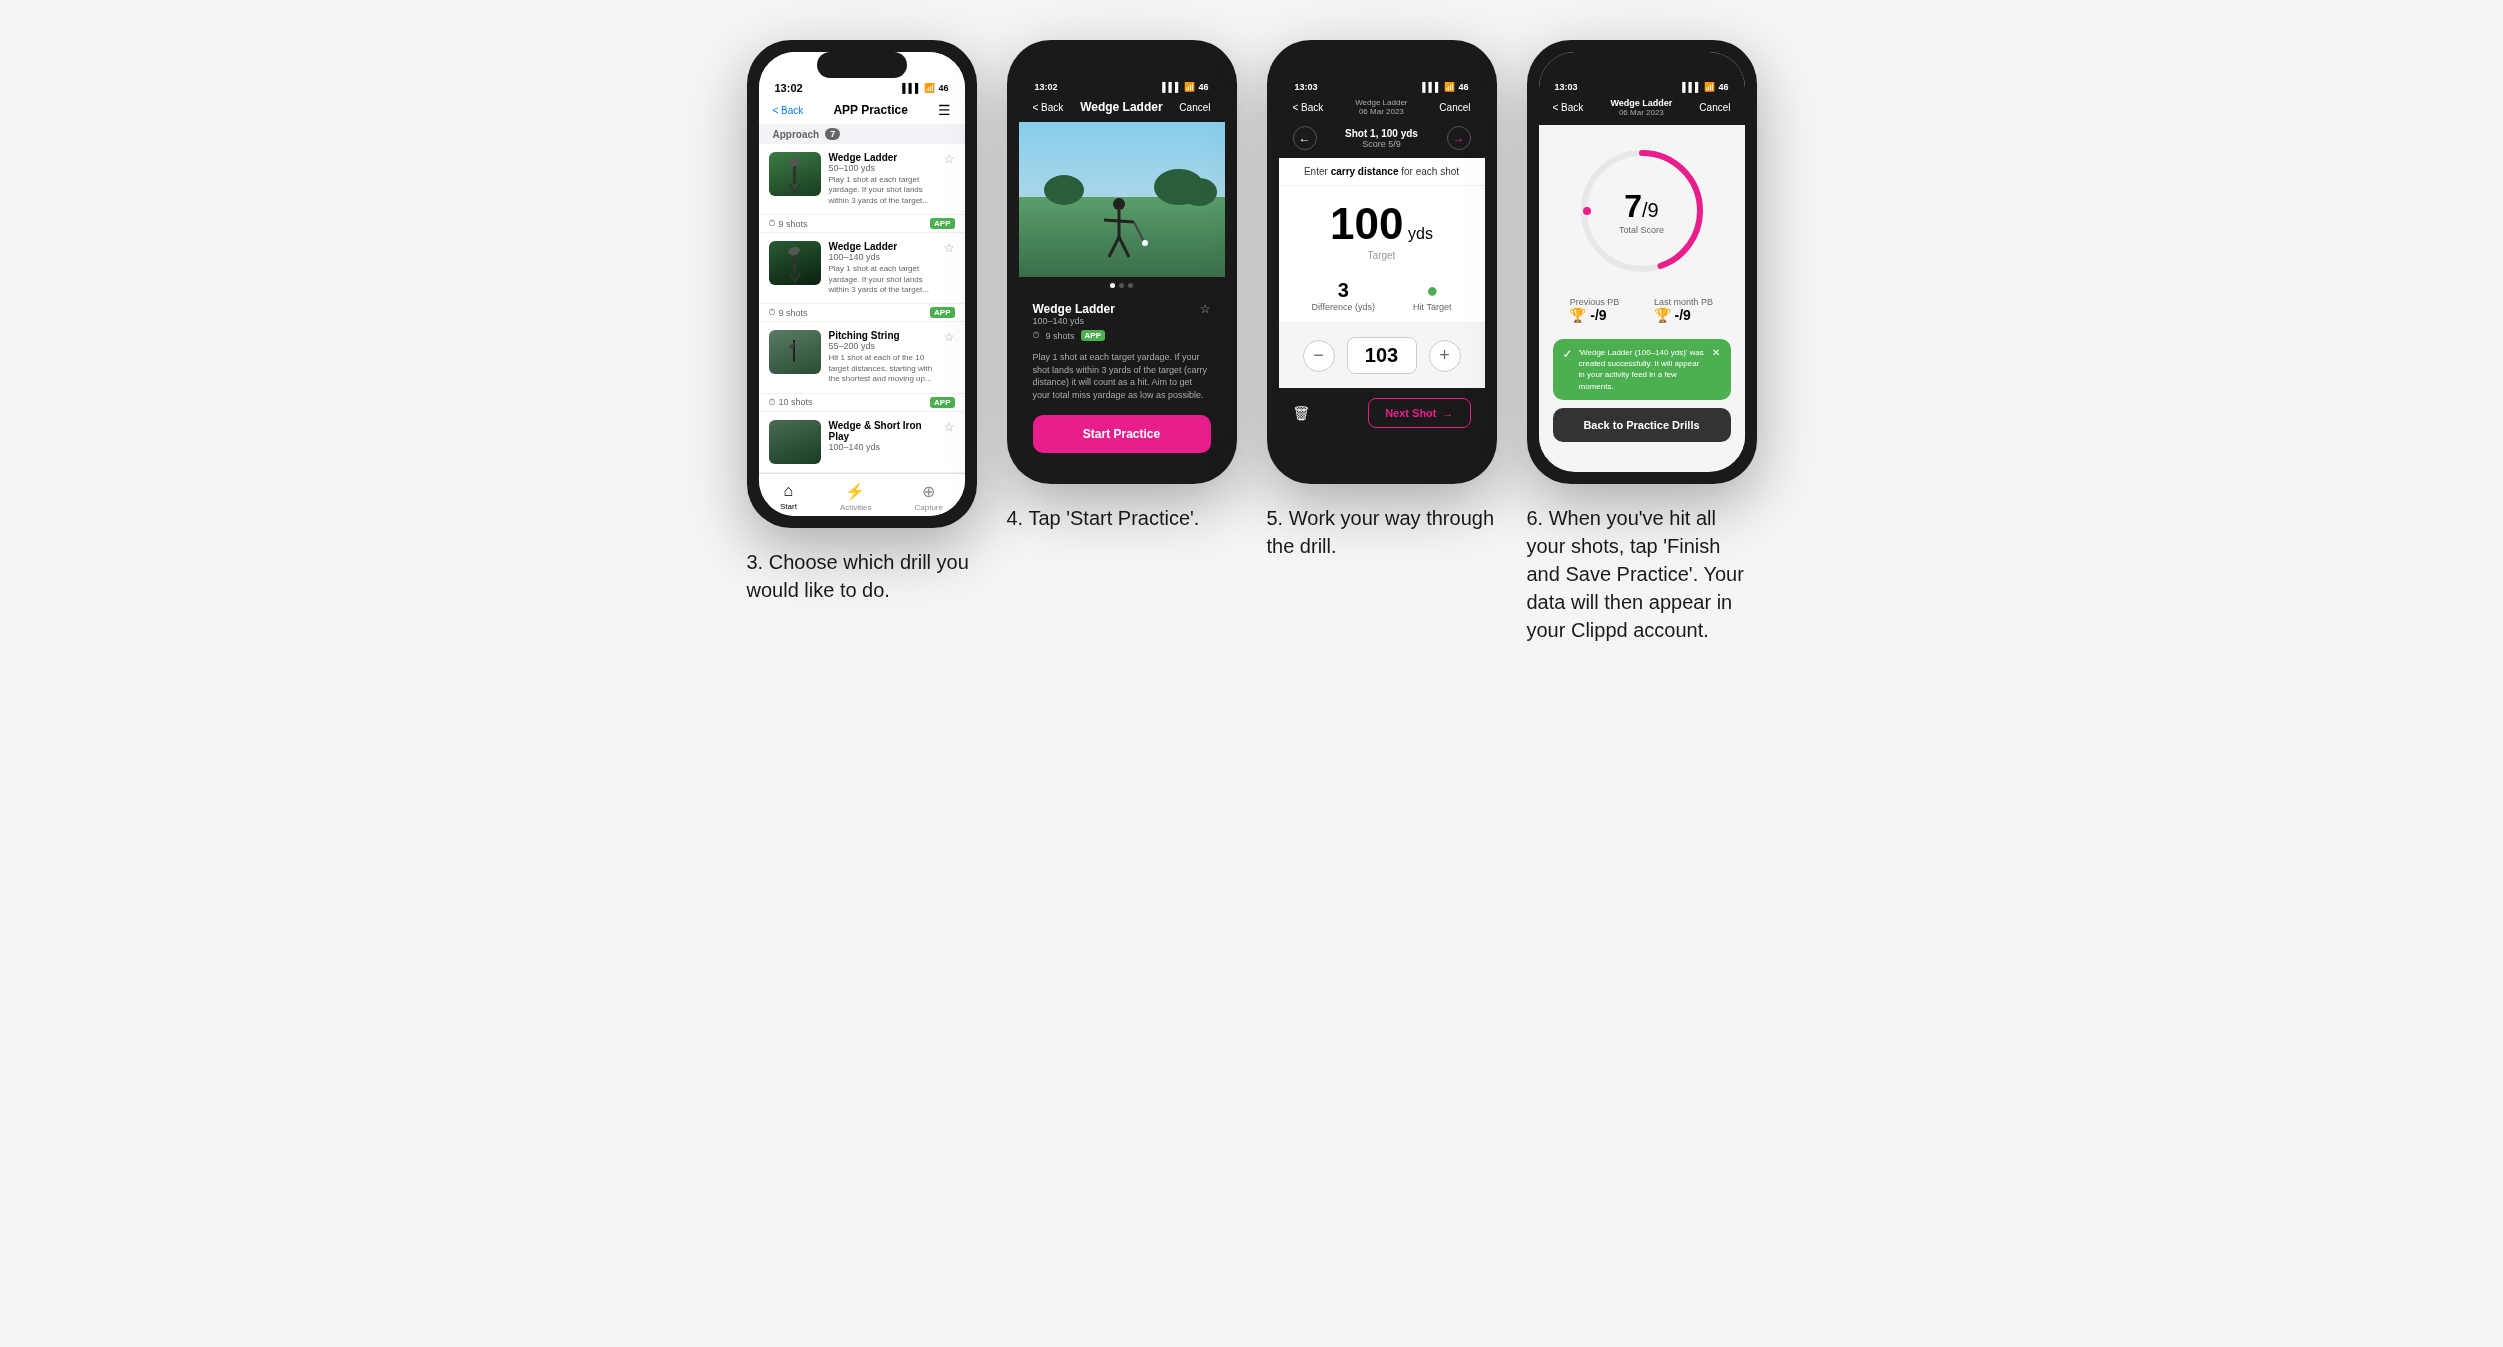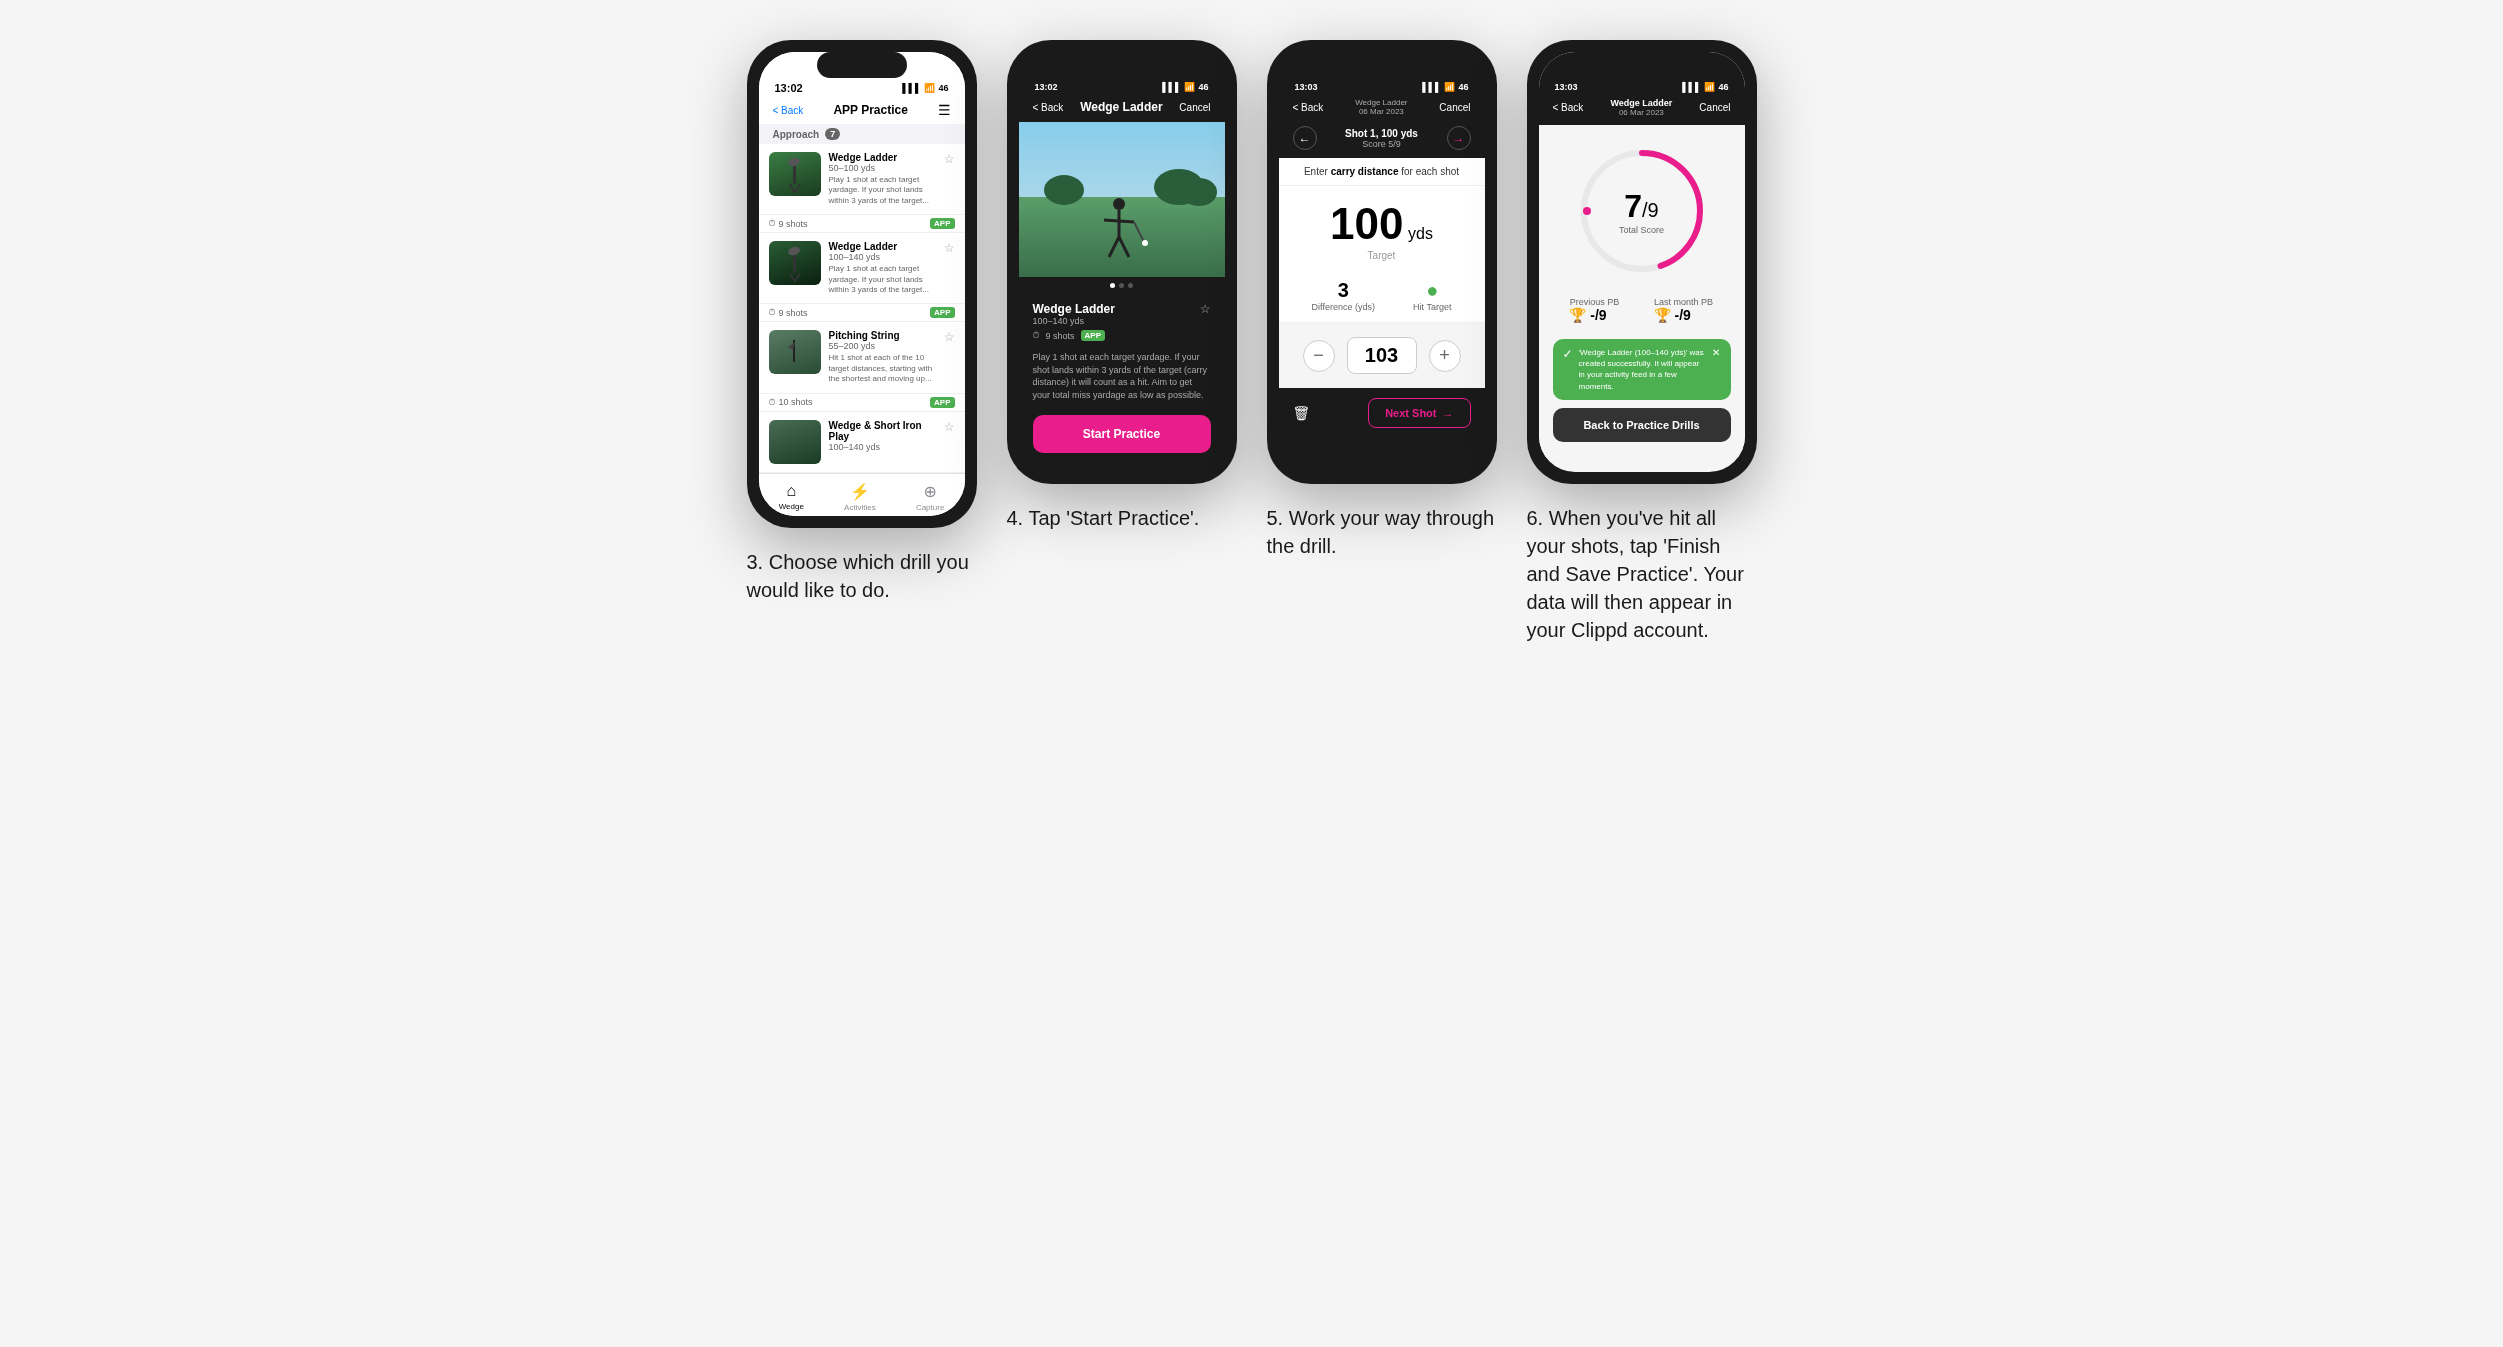--- a/index.html
+++ b/index.html
@@ -481,21 +481,21 @@
           <div class="drill-info">
             <div class="drill-name">Wedge &amp; Short Iron Play</div>
             <div class="drill-yds">100–140 yds</div>
           </div>
           <span class="bookmark-icon">☆</span>
         </div>
 
         <div class="bottom-nav">
           <div class="bottom-nav-item active">
             <span class="bottom-nav-icon">⌂</span>
-            <span>Wedge</span>
+            <span>Start</span>
           </div>
           <div class="bottom-nav-item">
             <span class="bottom-nav-icon">⚡</span>
             <span>Activities</span>
           </div>
           <div class="bottom-nav-item">
             <span class="bottom-nav-icon">⊕</span>
             <span>Capture</span>
           </div>
         </div>

